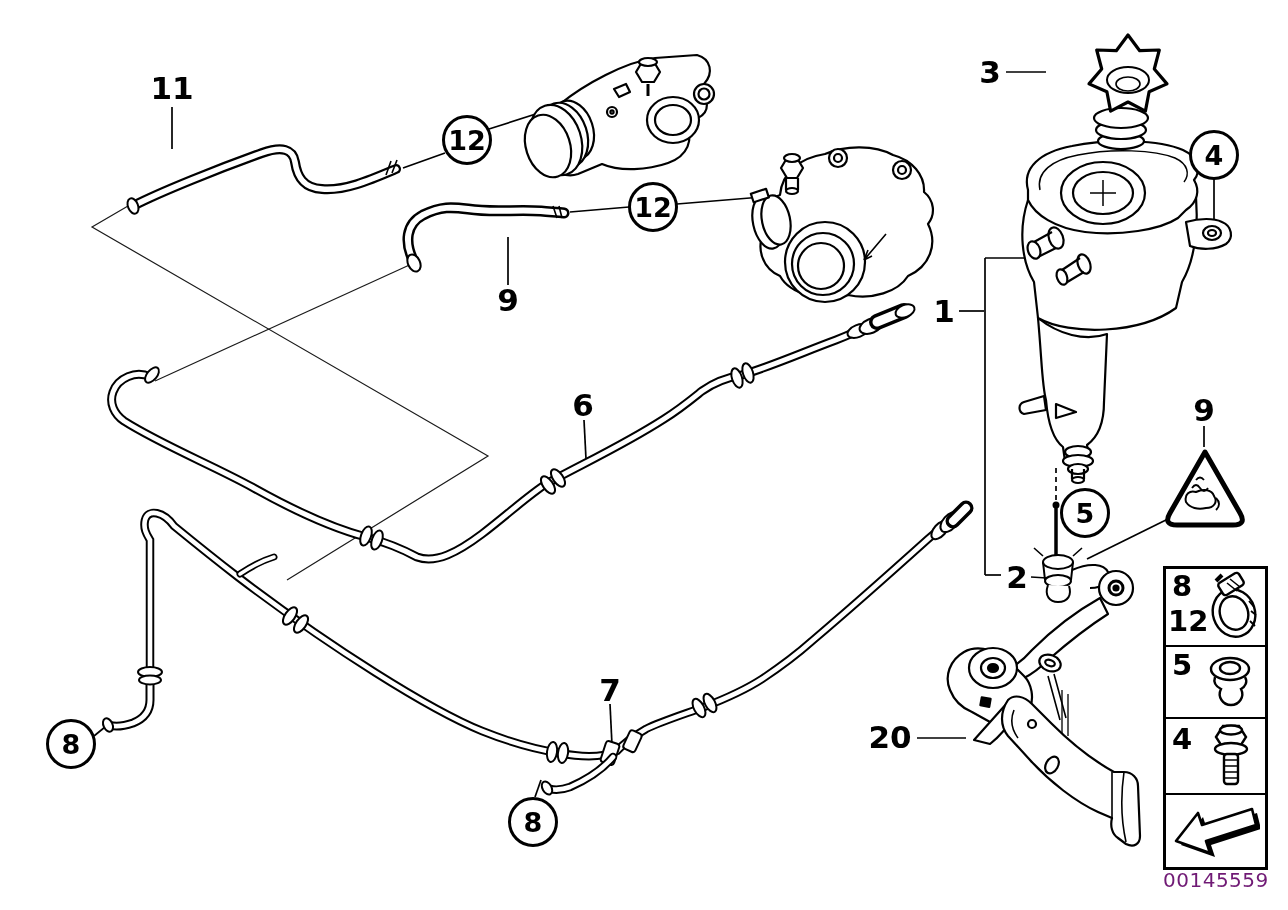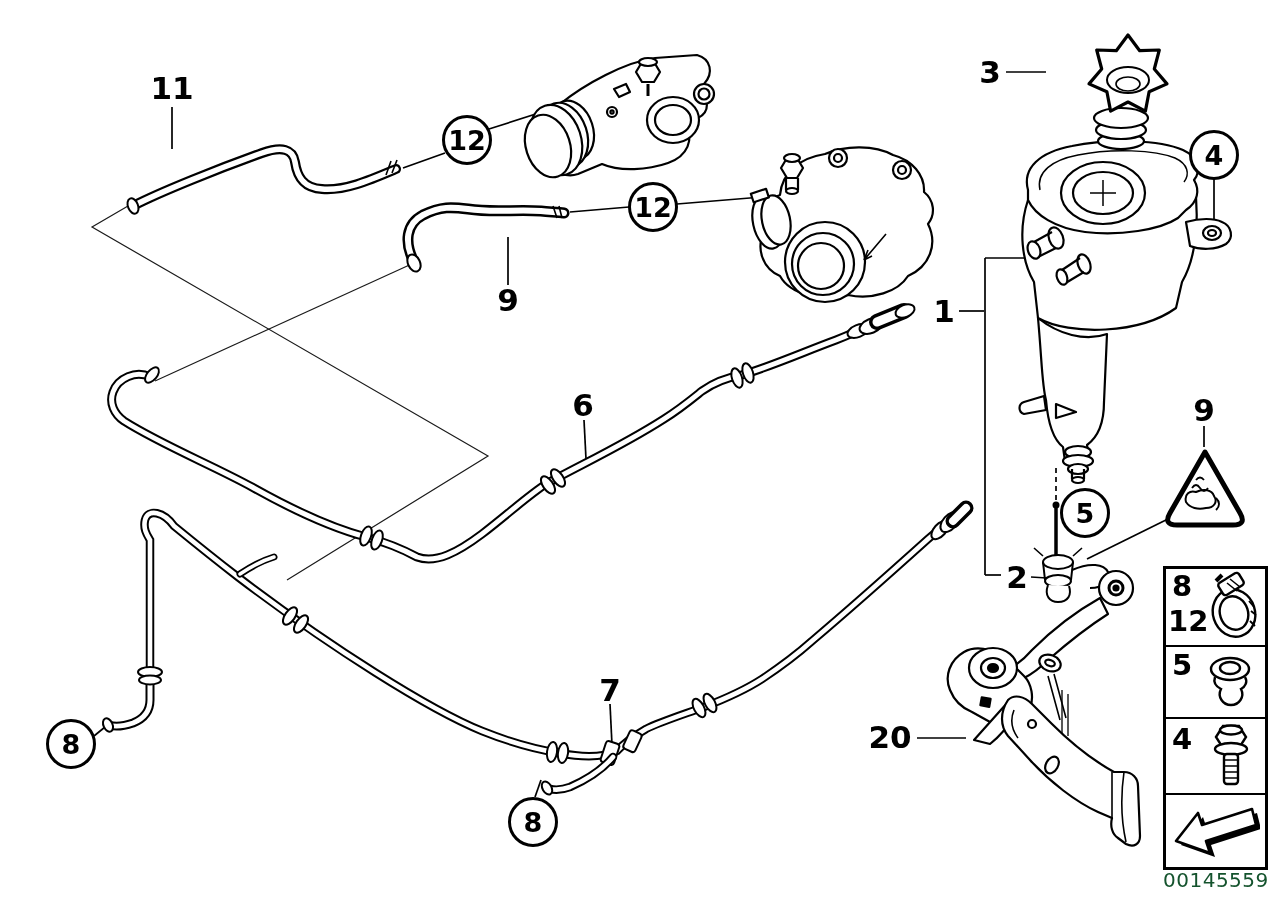--- a/index.html
+++ b/index.html
@@ -9,21 +9,21 @@
   .num{position:absolute;transform:translate(-50%,-50%);font-weight:bold;font-size:31px;color:#000;line-height:1;}
   .circled{position:absolute;transform:translate(-50%,-50%);width:44px;height:44px;border:3.5px solid #000;
            border-radius:50%;background:#fff;display:flex;align-items:center;justify-content:center;
            font-weight:bold;font-size:27px;color:#000;line-height:1;}
   .legend{position:absolute;left:1163px;top:566px;width:99px;height:298px;border:3px solid #000;background:#fff;}
   .lrow{position:relative;border-bottom:2.5px solid #000;}
   .lrow:last-child{border-bottom:none;}
   .lnum{position:absolute;font-weight:bold;font-size:29px;color:#000;line-height:1;}
   .licon{position:absolute;}
   .partnum{position:absolute;left:1163px;top:868px;width:99px;text-align:right;
-           font-size:20px;color:#14532d;letter-spacing:0.5px;}
+           font-size:20px;color:#701a75;letter-spacing:0.5px;}
 </style>
 </head>
 <body>
 
 <div class="stage">
 
 <svg class="art" width="1288" height="910" viewBox="0 0 1288 910">
 
   <g stroke="#1a1a1a" stroke-width="1.2" fill="none">
     <path d="M128,206 L92,227 L488,456 L287,580"></path>

